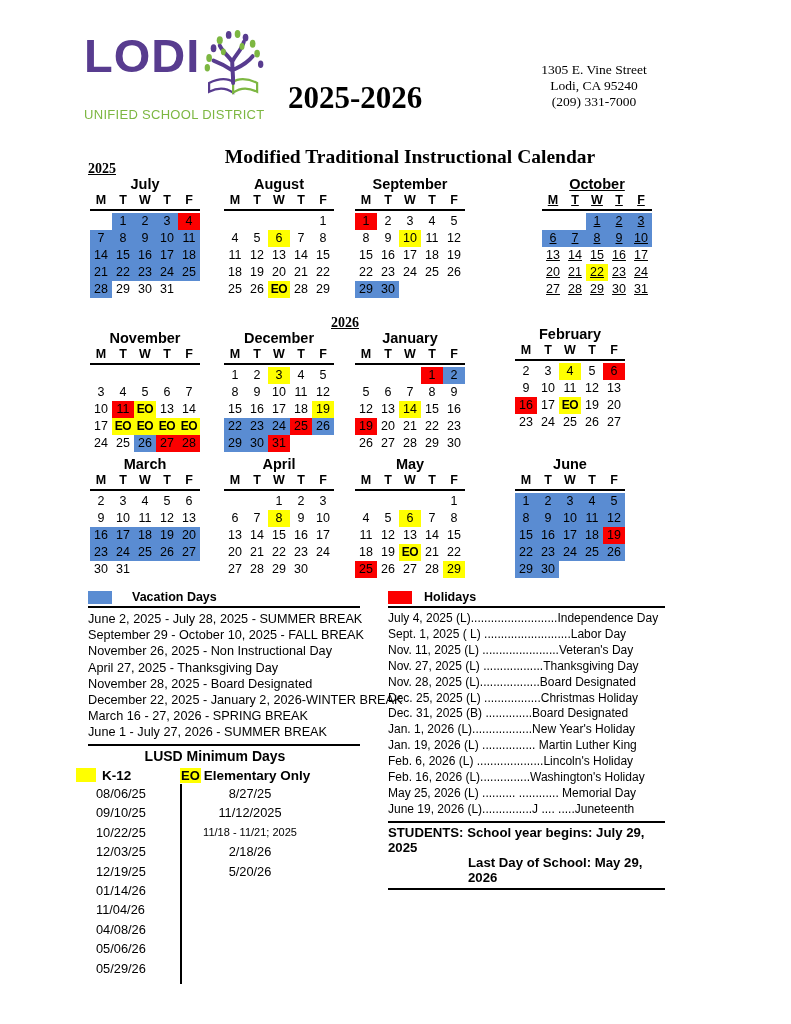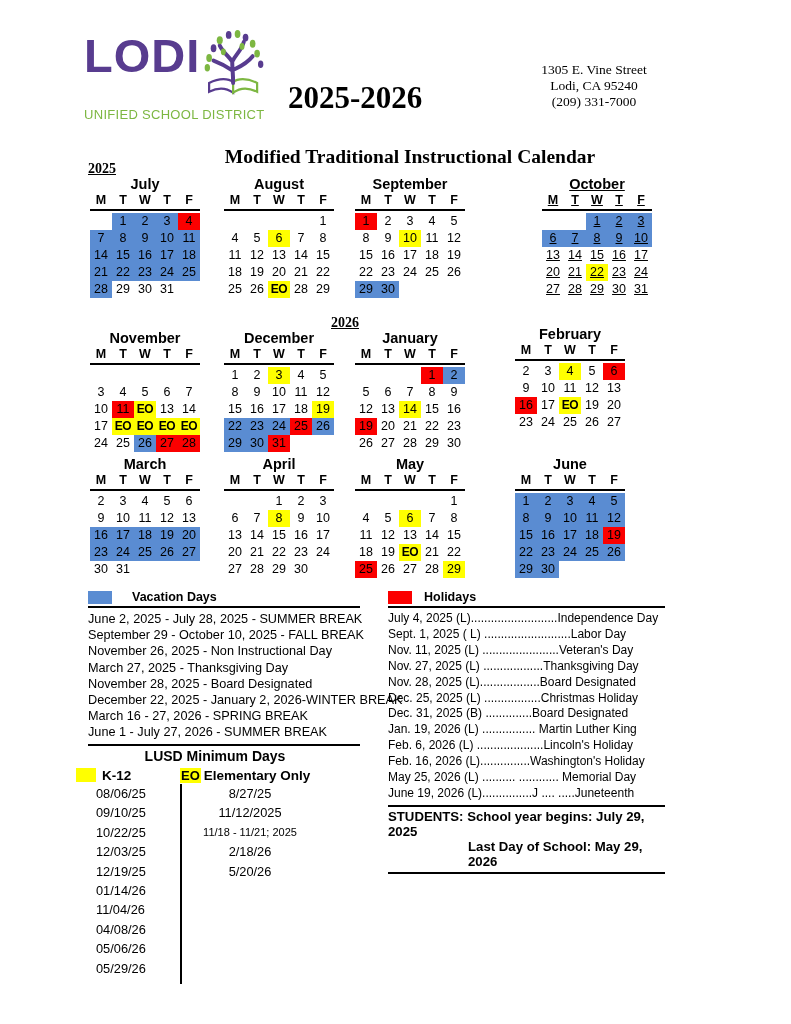--- a/index.html
+++ b/index.html
@@ -674,41 +674,42 @@
 
   <div class="vac-legend">
     <div class="legend-head">
       <span class="swatch blue"></span>
       <span class="legend-title">Vacation Days</span>
     </div>
     <div class="vac-items">
         <div class="vac-item">June 2, 2025 - July 28, 2025 - SUMMER BREAK</div>
         <div class="vac-item">September 29 - October 10, 2025 - FALL BREAK</div>
         <div class="vac-item">November 26, 2025 - Non Instructional Day</div>
-        <div class="vac-item">March 27, 2025 - Thanksgiving Day</div>
+        <div class="vac-item">April 27, 2025 - Thanksgiving Day</div>
         <div class="vac-item">November  28, 2025 - Board Designated</div>
         <div class="vac-item">December  22, 2025 - January 2, 2026-WINTER BREAK</div>
         <div class="vac-item">March 16 - 27, 2026 - SPRING BREAK</div>
         <div class="vac-item">June 1 - July 27, 2026 - SUMMER BREAK</div>
       </div>
   </div>
 
   <div class="hol-legend">
     <div class="legend-head">
       <span class="swatch red"></span>
       <span class="legend-title">Holidays</span>
     </div>
     <div class="hol-items">
         <div class="hol-item">July 4, 2025 (L)..........................Independence Day</div>
         <div class="hol-item">Sept. 1, 2025 ( L) ..........................Labor Day</div>
         <div class="hol-item">Nov. 11, 2025 (L) .......................Veteran's Day</div>
         <div class="hol-item">Nov. 27, 2025  (L) ..................Thanksgiving Day</div>
         <div class="hol-item">Nov. 28, 2025  (L)..................Board Designated</div>
         <div class="hol-item">Dec. 25, 2025 (L) .................Christmas Holiday</div>
         <div class="hol-item">Dec. 31, 2025 (B) ..............Board Designated</div>
+        <div class="hol-item">Jan. 1, 2026 (L)..................New Year's Holiday</div>
         <div class="hol-item">Jan. 19, 2026 (L) ................ Martin Luther King</div>
         <div class="hol-item">Feb. 6, 2026  (L) ....................Lincoln's Holiday</div>
         <div class="hol-item">Feb. 16, 2026  (L)...............Washington's Holiday</div>
         <div class="hol-item">May 25, 2026 (L) .......... ............ Memorial Day</div>
         <div class="hol-item">June 19, 2026 (L)...............J .... .....Juneteenth</div>
       </div>
     <div class="students">
       <div class="s1"><span>STUDENTS:</span> <span>School year begins: July 29, 2025</span></div>
       <div class="s2">Last Day of School:  May 29, 2026</div>
     </div>

